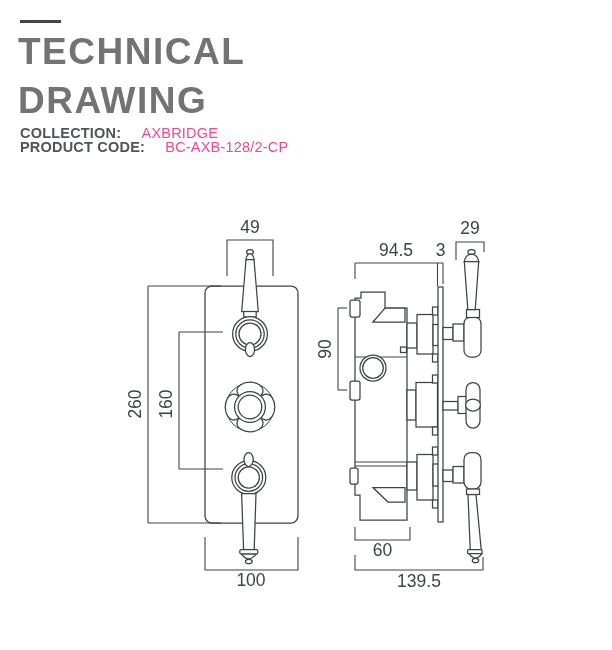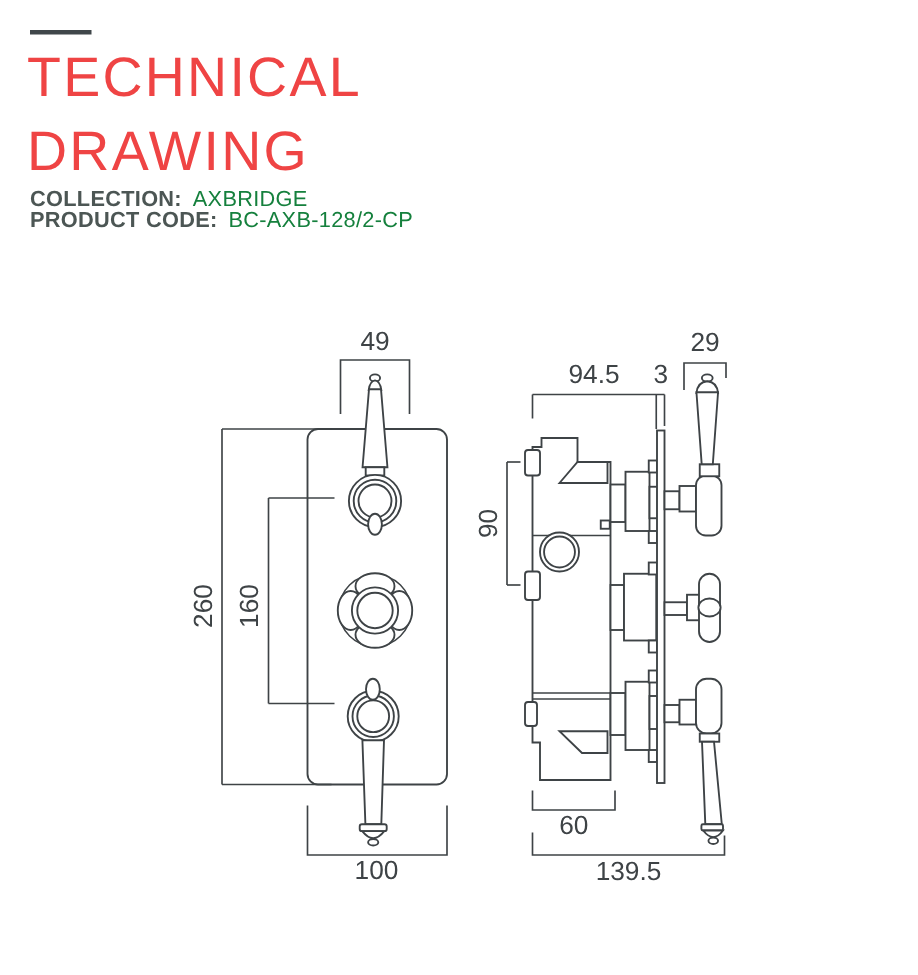--- a/index.html
+++ b/index.html
@@ -3,29 +3,29 @@
 <meta charset="utf-8">
 <style>
   html,body { margin:0; padding:0; background:#ffffff; }
   .page {
     position:relative; width:612px; height:650px; background:#ffffff;
     font-family:"Liberation Sans", sans-serif; overflow:hidden;
   }
   .accent-rule { position:absolute; left:20px; top:20px; width:41px; height:3px; background:#40474a; }
   .title {
     position:absolute; left:18px; top:27px; margin:0;
-    font-size:37px; line-height:49px; font-weight:400;
-    letter-spacing:1.5px; color:#ef4444;
+    font-size:37px; line-height:49px; font-weight:700;
+    letter-spacing:1.5px; color:#737373;
   }
   .title span { display:block; }
   .meta { position:absolute; left:20px; font-size:14.5px; letter-spacing:0.2px; line-height:20px; }
   .meta-collection { top:123px; }
   .meta-product { top:137px; }
   .meta .lbl { font-weight:bold; color:#4c5654; }
-  .meta .val { color:#15803d; margin-left:3px;text-align:center; }
+  .meta .val { color:#ec4899; margin-left:16px;text-align:center; }
   svg.drawing { position:absolute; left:0; top:190px; }
   svg text { font-family:"Liberation Sans", sans-serif; font-size:17.5px; fill:#3e4346; }
   .ln   { stroke:#3e4346; stroke-width:1.1;  fill:none; }
   .thin { stroke:#3e4346; stroke-width:1;    fill:none; }
   .shape  { stroke:#3e4346; stroke-width:1.25; fill:#ffffff; }
   .shapen { stroke:#3e4346; stroke-width:1.25; fill:none; }
 </style>
 </head>
 <body>
 

